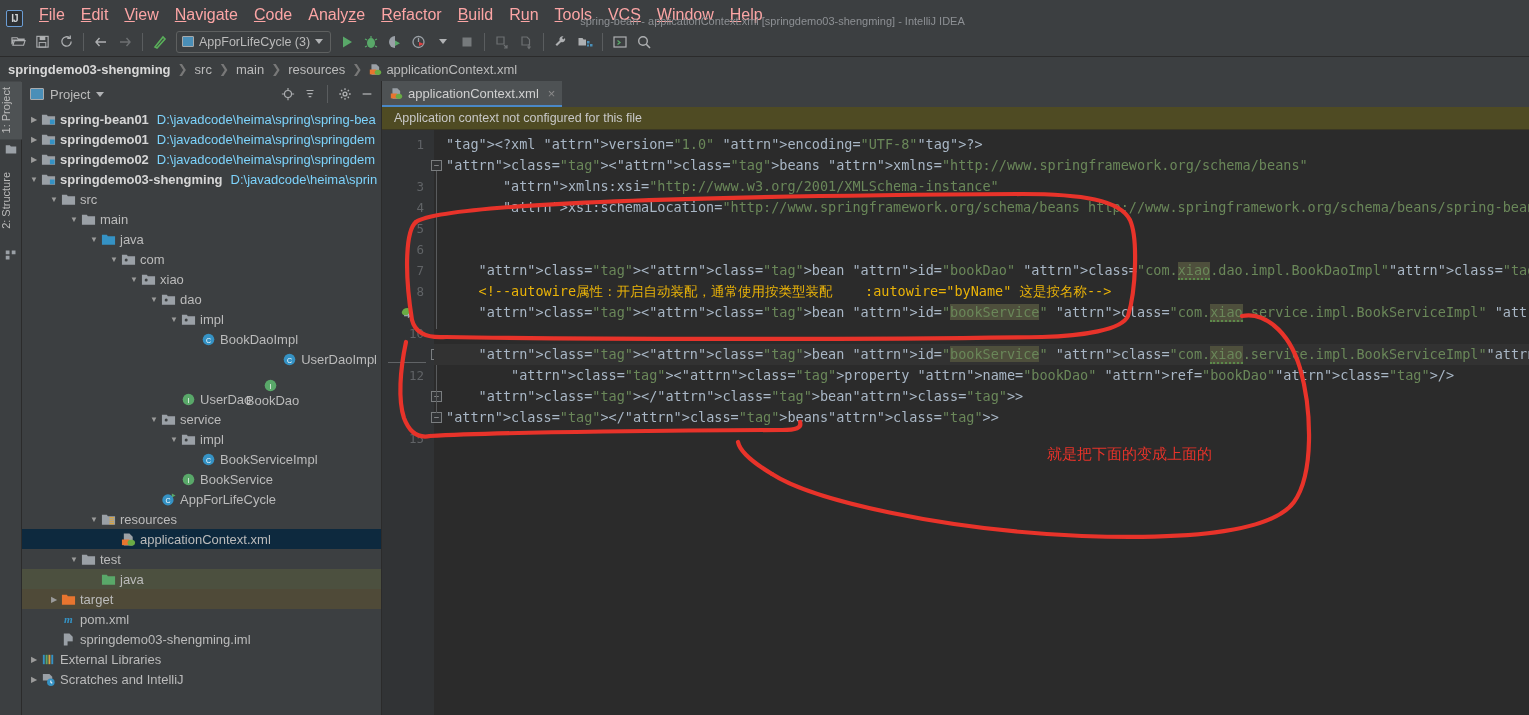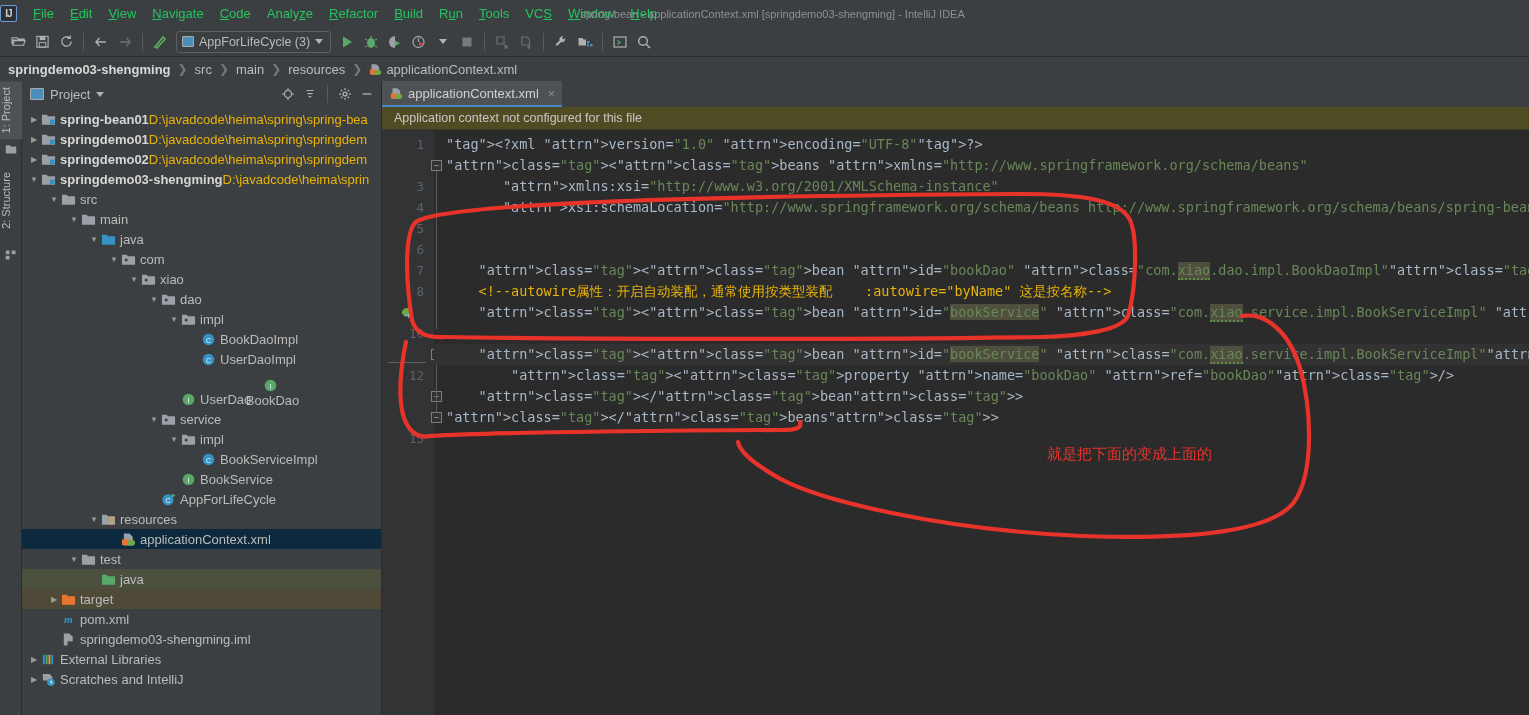--- a/index.html
+++ b/index.html
@@ -8,33 +8,33 @@
     background: #3c3f41;
     font-family: "Liberation Sans", sans-serif;
     font-size: 12px;
     color: #bbbbbb;
     overflow: hidden;
     position: relative;
   }
   
   .menubar {
     height: 27px; background: #3c3f41;
-    display: flex; align-items: center;
-    position: relative;
+    display: flex; align-items: flex-end;
+    padding-left: 6px; position: relative;
   }
   .ij-logo {
     width: 17px; height: 17px; margin-right: 8px;
     border: 1px solid #6b9dd4; border-radius: 2px;
     background: #2d3033; color: #cfd2d4;
     font-size: 10px; font-weight: bold;
     display: flex; align-items: center; justify-content: center;
     letter-spacing: -1px;
   }
   .menu-item {
-    padding: 3px 8px; color: #22c55e; font-size: 13px;
+    padding: 3px 8px; color: #fca5a5; font-size: 16px;
     cursor: default; white-space: nowrap;
   }
   .menu-item .mn { text-decoration: underline; }
   .win-title {
     position: absolute; left: 16px; right: 0; text-align: center;
     color: #8d9094; font-size: 11px; pointer-events: none;
   }
   
   .toolbar {
     height: 30px; background: #3c3f41;
@@ -124,21 +124,21 @@
   .tr.sel { background: #0d293e; }
   .tr.hl-green { background: #4c503f; }
   .tr.hl-olive { background: #4f4a38; }
   .arw {
     width: 12px; display: inline-flex; justify-content: center;
     flex-shrink: 0; font-size: 8px; color: #9b9b9b;
   }
   .ticon { width: 16px; text-align: center; flex-shrink: 0; margin-right: 4px; }
   .tlabel { flex-shrink: 0; }
   .tlabel.b { font-weight: bold; color: #d6d6d6; }
-  .tpath { color: #eab308; overflow: hidden; }
+  .tpath { color: #7dd3fc; margin-left: 8px; overflow: hidden; }
   
   .editor-area {
     flex: 1; display: flex; flex-direction: column; background: #2b2b2b;
     min-width: 0; position: relative;
   }
   .tabbar {
     height: 26px; background: #3c3f41; display: flex; align-items: flex-end;
   }
   .etab {
     display: flex; align-items: center; gap: 5px;
@@ -509,21 +509,21 @@
           <span class="tlabel">impl</span>
         </div>
         <div class="tr" style="padding-left: 166px;">
           <span class="arw">&nbsp;</span>
           <span class="ticon"><svg width="15" height="15" viewBox="0 0 16 16" style="vertical-align:-3px">
               <circle cx="8" cy="8" r="6.2" fill="#3592c4"></circle>
               <text x="8" y="11.2" font-size="7.5" fill="#fff" text-anchor="middle" font-family="Liberation Sans">C</text>
             </svg></span>
           <span class="tlabel">BookDaoImpl</span>
         </div>
-        <div class="tr" style="padding-left: 166px;">
+        <div class="tr" style="padding-left: 166px; justify-content: flex-end;">
           <span class="arw">&nbsp;</span>
           <span class="ticon"><svg width="15" height="15" viewBox="0 0 16 16" style="vertical-align:-3px">
               <circle cx="8" cy="8" r="6.2" fill="#3592c4"></circle>
               <text x="8" y="11.2" font-size="7.5" fill="#fff" text-anchor="middle" font-family="Liberation Sans">C</text>
             </svg></span>
           <span class="tlabel">UserDaoImpl</span>
         </div>
         <div class="tr" style="padding-left: 146px; flex-direction: column;">
           <span class="arw">&nbsp;</span>
           <span class="ticon"><svg width="15" height="15" viewBox="0 0 16 16" style="vertical-align:-3px">

